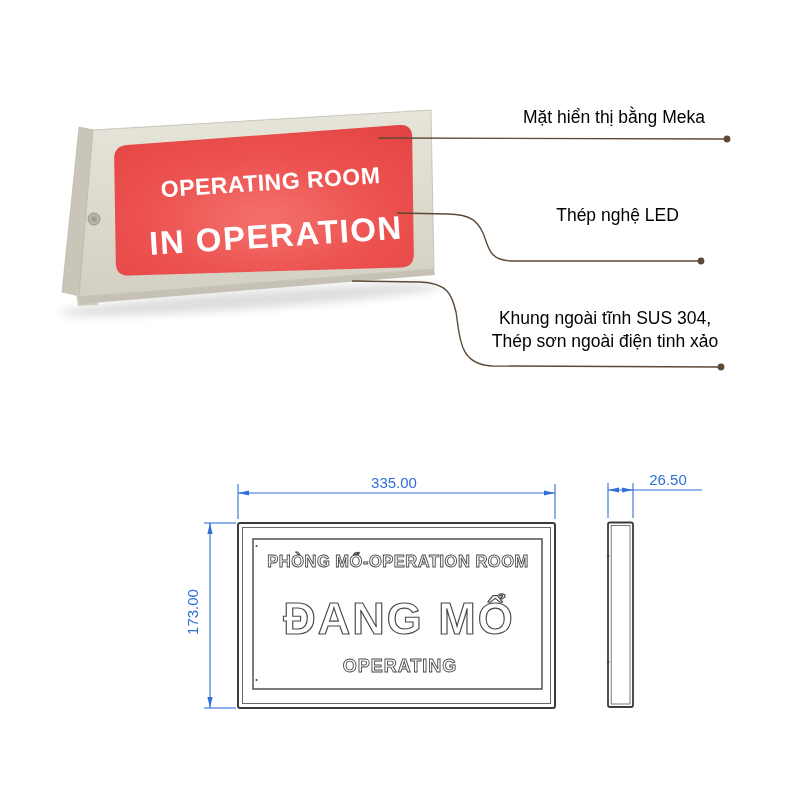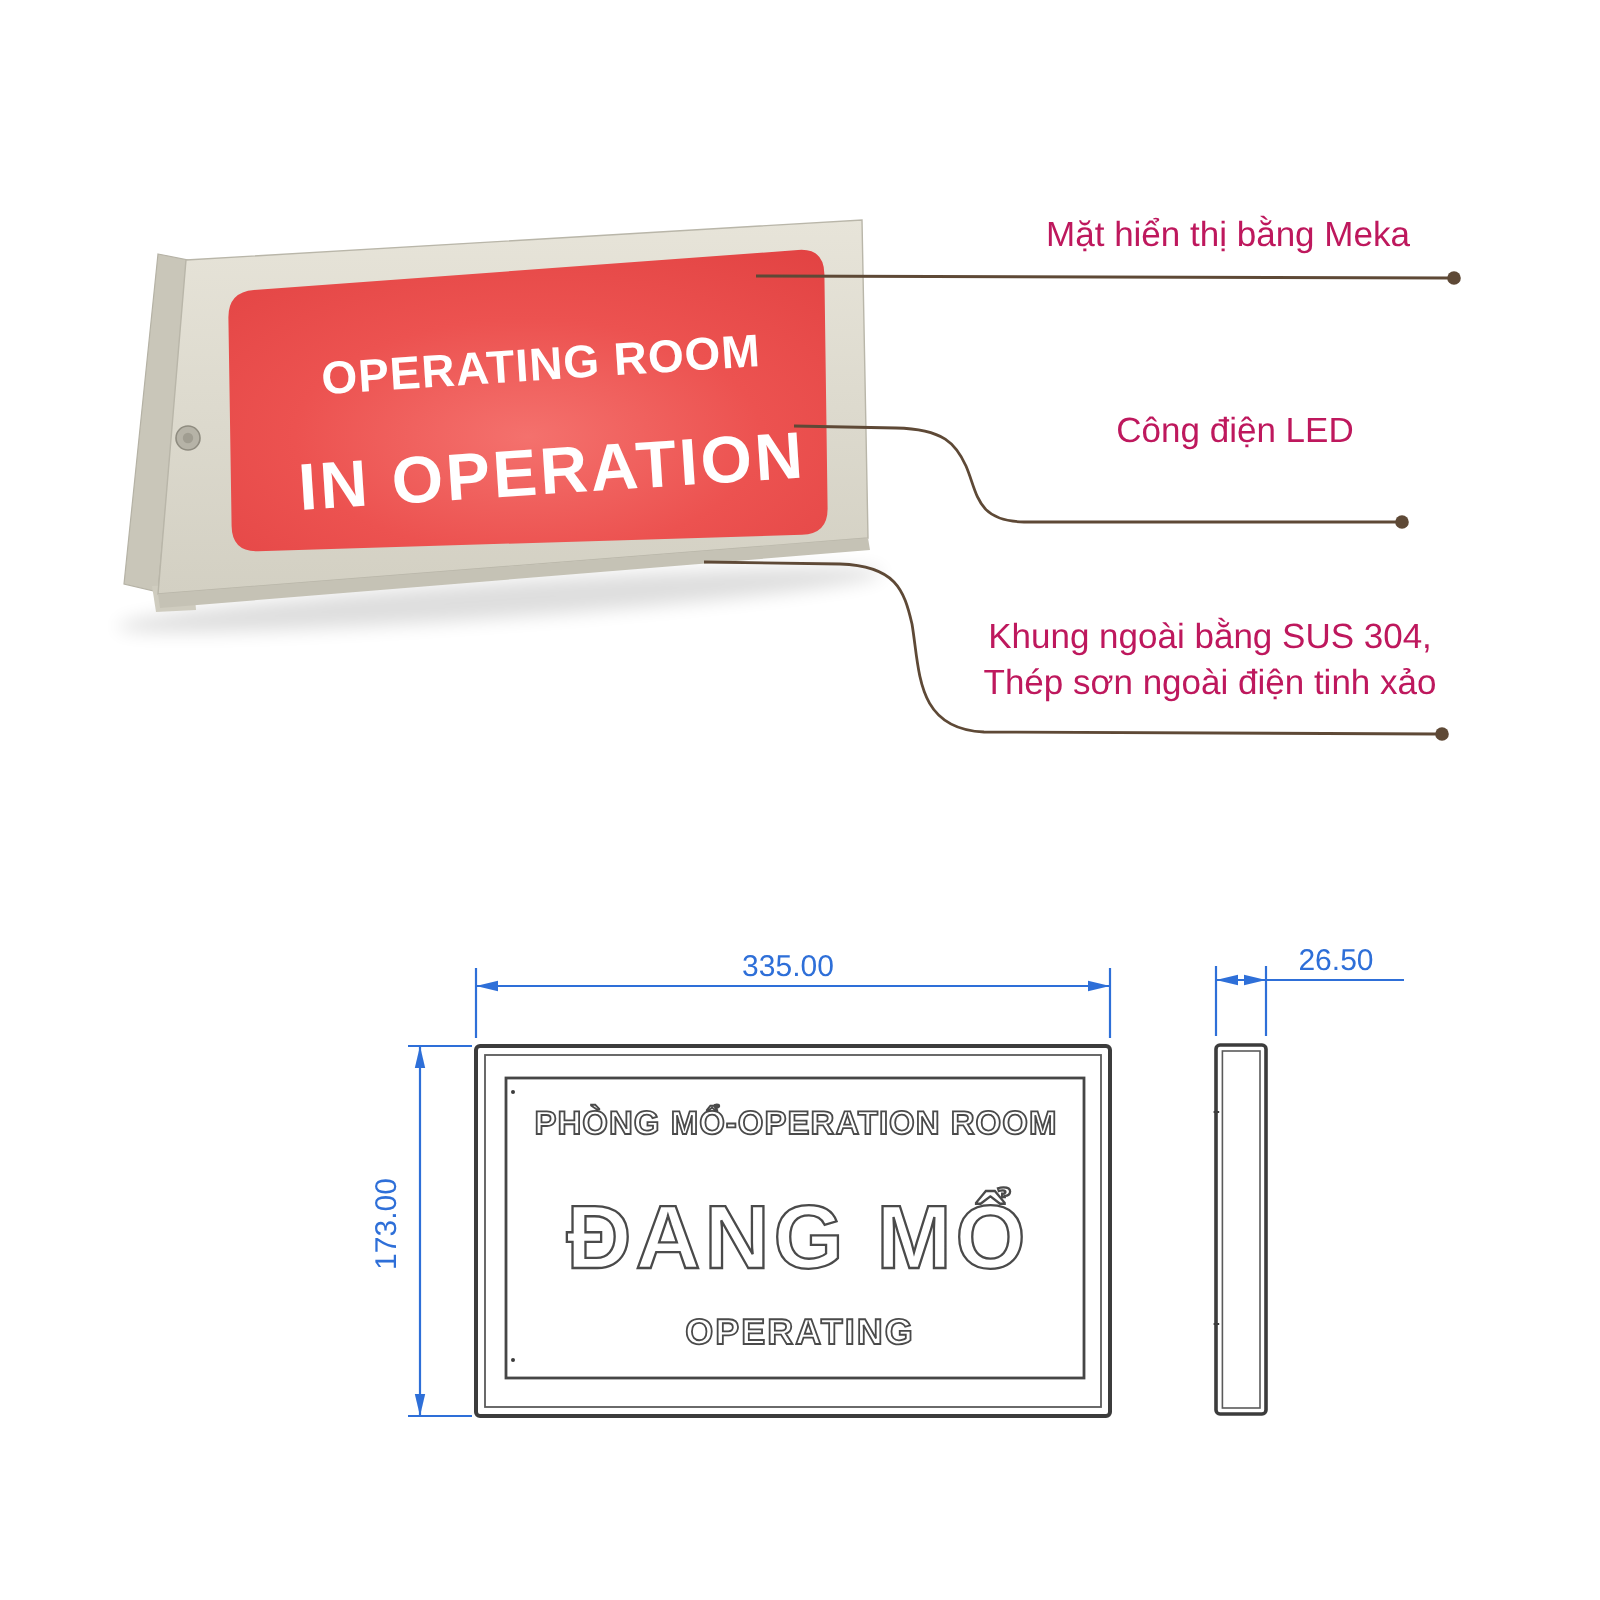--- a/index.html
+++ b/index.html
@@ -3,21 +3,21 @@
 <meta charset="utf-8">
 <style>
   html,body{margin:0;padding:0;background:#ffffff;}
   body{width:800px;height:800px;position:relative;overflow:hidden;
        font-family:"Liberation Sans",sans-serif;}
   .stage{position:absolute;inset:0;width:800px;height:800px;}
   svg{position:absolute;left:0;top:0;}
   svg text{font-family:"Liberation Sans",sans-serif;}
 
   
-  .ann{position:absolute;text-align:center;color:#be185d;
+  .ann{position:absolute;text-align:center;color:#000000;
        font-size:17.5px;line-height:23px;font-weight:400;}
   .ann1{left:495px;top:106px;width:238px;}
   .ann2{left:500px;top:204px;width:235px;}
   .ann3{left:483px;top:307px;width:244px;}
 
   
   .sign-line1{font-size:23px;font-weight:bold;fill:#ffffff;letter-spacing:0.5px;}
   .sign-line2{font-size:33px;font-weight:bold;fill:#ffffff;letter-spacing:1.5px;}
 
   
@@ -128,20 +128,20 @@
       <polygon points="608,490 619,487.4 619,492.6" fill="#2e6fd8" stroke="none"></polygon>
       <polygon points="633,490 622,487.4 622,492.6" fill="#2e6fd8" stroke="none"></polygon>
     </g>
     <text class="dim-text" x="668" y="485" text-anchor="middle">26.50</text>
   </svg>
 
   <div class="ann ann1">
     <div>Mặt hiển thị bằng Meka</div>
   </div>
   <div class="ann ann2">
-    <div>Công điện LED</div>
+    <div>Thép nghệ LED</div>
   </div>
   <div class="ann ann3">
-    <div>Khung ngoài bằng SUS 304,</div>
+    <div>Khung ngoài tĩnh SUS 304,</div>
     <div>Thép sơn ngoài điện tinh xảo</div>
   </div>
 
 </div>
 
 </body></html>

